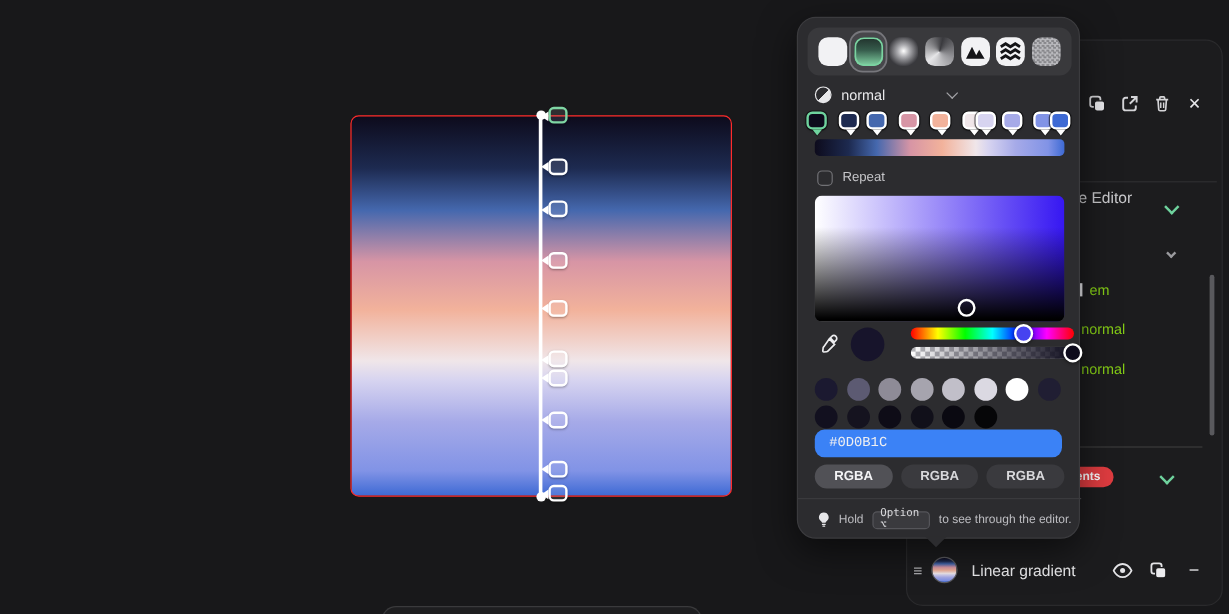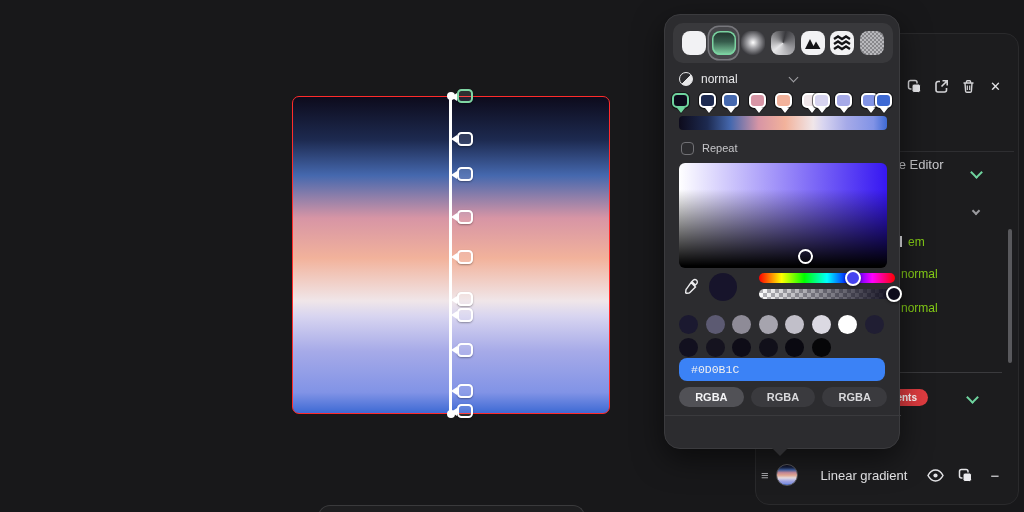--- a/index.html
+++ b/index.html
@@ -33,21 +33,21 @@
   .p-chevron { width:9px; height:9px; border-right:2px solid #6FD39E; border-bottom:2px solid #6FD39E;
       transform:rotate(45deg); }
   .p-chevron.small { width:6px; height:6px; border-color:#9A9A9E; }
   .p-row-text { font-size:12px; color:#84cc16; white-space:nowrap; }
   #panel-scrollbar { left:252px; top:195px; width:4px; height:134px; background:#59595D; border-radius:2px; }
   #panel-badge { right:90px; top:355px; height:17px; padding:0 11px; background:#E03C40; border-radius:9px;
       color:#fff; font-size:10px; font-weight:bold; display:flex; align-items:center; }
   #gradient-row { left:2px; top:425px; width:258px; height:32px; display:flex; align-items:center; }
   #row-handle { color:#A9A9AD; font-size:13px; margin-left:3px; letter-spacing:-1px; }
   #row-swatch { width:22px; height:22px; border-radius:50%; border:1px solid #5A5A5E; margin-left:8px; }
-  #row-label { font-size:13px; color:#E9E9EB; margin-left:23px; flex:1; }
+  #row-label { font-size:13px; color:#E9E9EB; margin-left:12px; flex:1; }
   .row-ico { width:18px; height:18px; display:flex; align-items:center; justify-content:center;
       color:#E3E3E6; margin-right:12px; }
 
   
   #popup { left:664px; top:14px; width:236px; height:435px; background:#2C2C2F; border:1px solid #3B3B3E;
       border-radius:16px; z-index:10; box-shadow:0 10px 30px rgba(0,0,0,.55); }
   #popup-tail { position:absolute; left:106px; bottom:-8px; width:0; height:0;
       border-left:9px solid transparent; border-right:9px solid transparent; border-top:9px solid #2C2C2F; }
 
   #fill-types { left:8px; top:8px; width:220px; height:40px; background:#39393C; border-radius:10px;
@@ -325,13 +325,25 @@
     <span>#0D0B1C</span>
   </div>
 
   <div class="abs" id="format-row">
     <div class="fmt-btn selected">RGBA</div>
     <div class="fmt-btn">RGBA</div>
     <div class="fmt-btn">RGBA</div>
   </div>
 
   <div class="abs divider" id="hint-divider" style="background:#3A3A3D;"></div>
+  <div class="abs" id="hint-row">
+    <span id="hint-bulb">
+      <svg width="11" height="14" viewBox="0 0 11 14">
+          <path d="M5.5 1 a4 4 0 0 1 2.3 7.3 c-.5 .4 -.8 .9 -.8 1.4 H4 c0 -.5 -.3 -1 -.8 -1.4 A4 4 0 0 1 5.5 1 Z" fill="#E6E6E9"></path>
+          <rect x="3.9" y="10.4" width="3.2" height="1.1" rx=".5" fill="#E6E6E9"></rect>
+          <rect x="4.3" y="12" width="2.4" height="1" rx=".5" fill="#E6E6E9"></rect>
+        </svg>
+    </span>
+    <span class="hint-text">Hold</span>
+    <span id="hint-key">Option ⌥</span>
+    <span class="hint-text">to see through the editor.</span>
+  </div>
 </div>
 
 </body></html>

